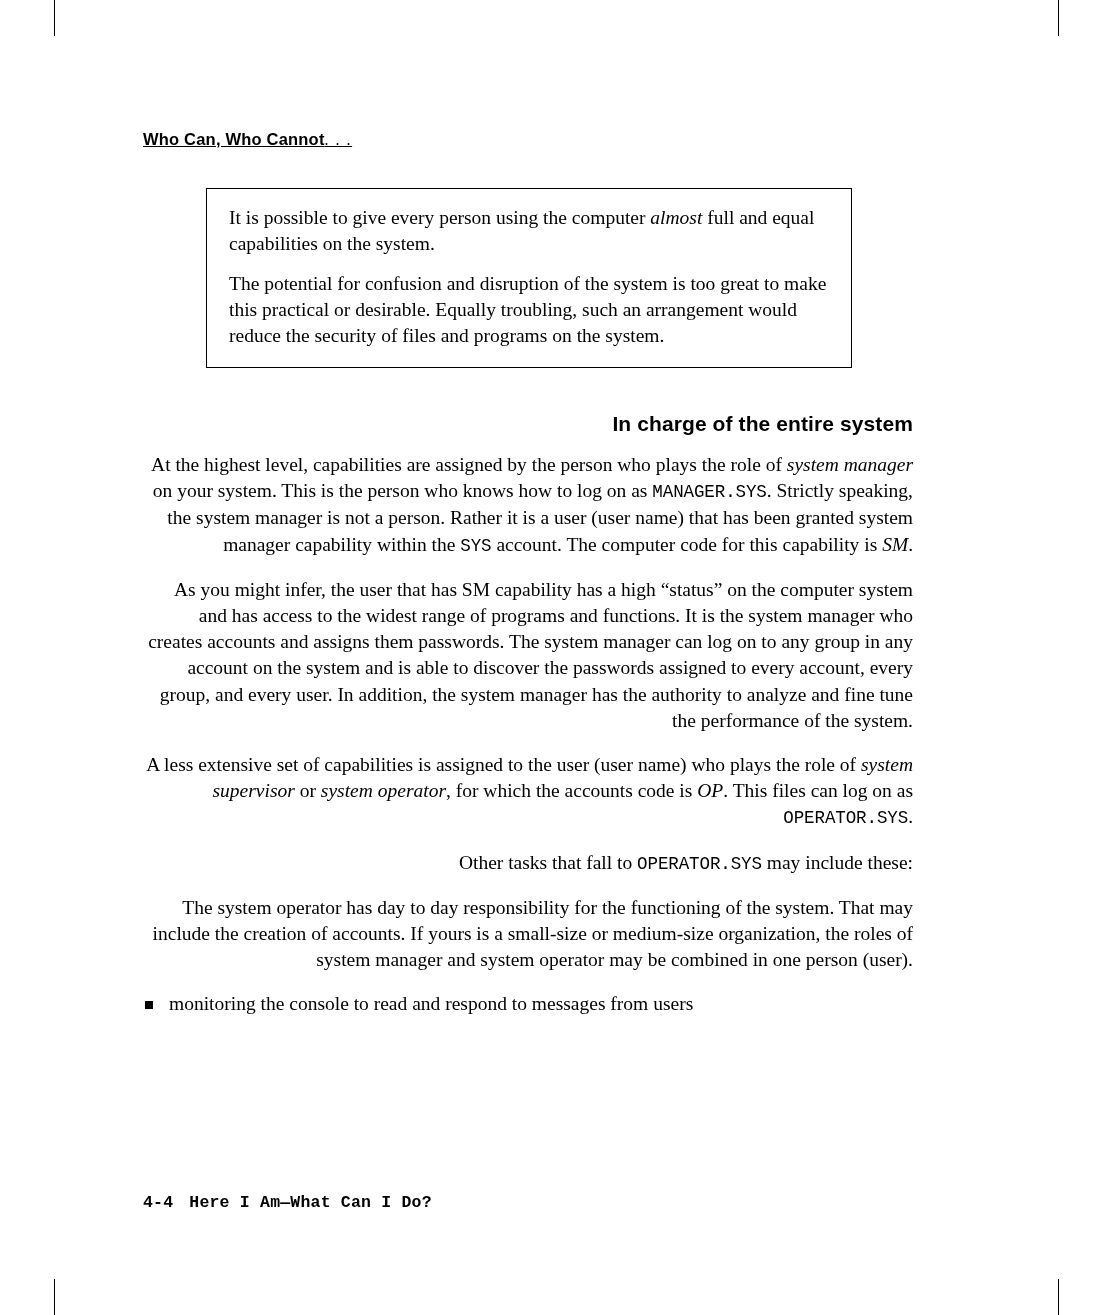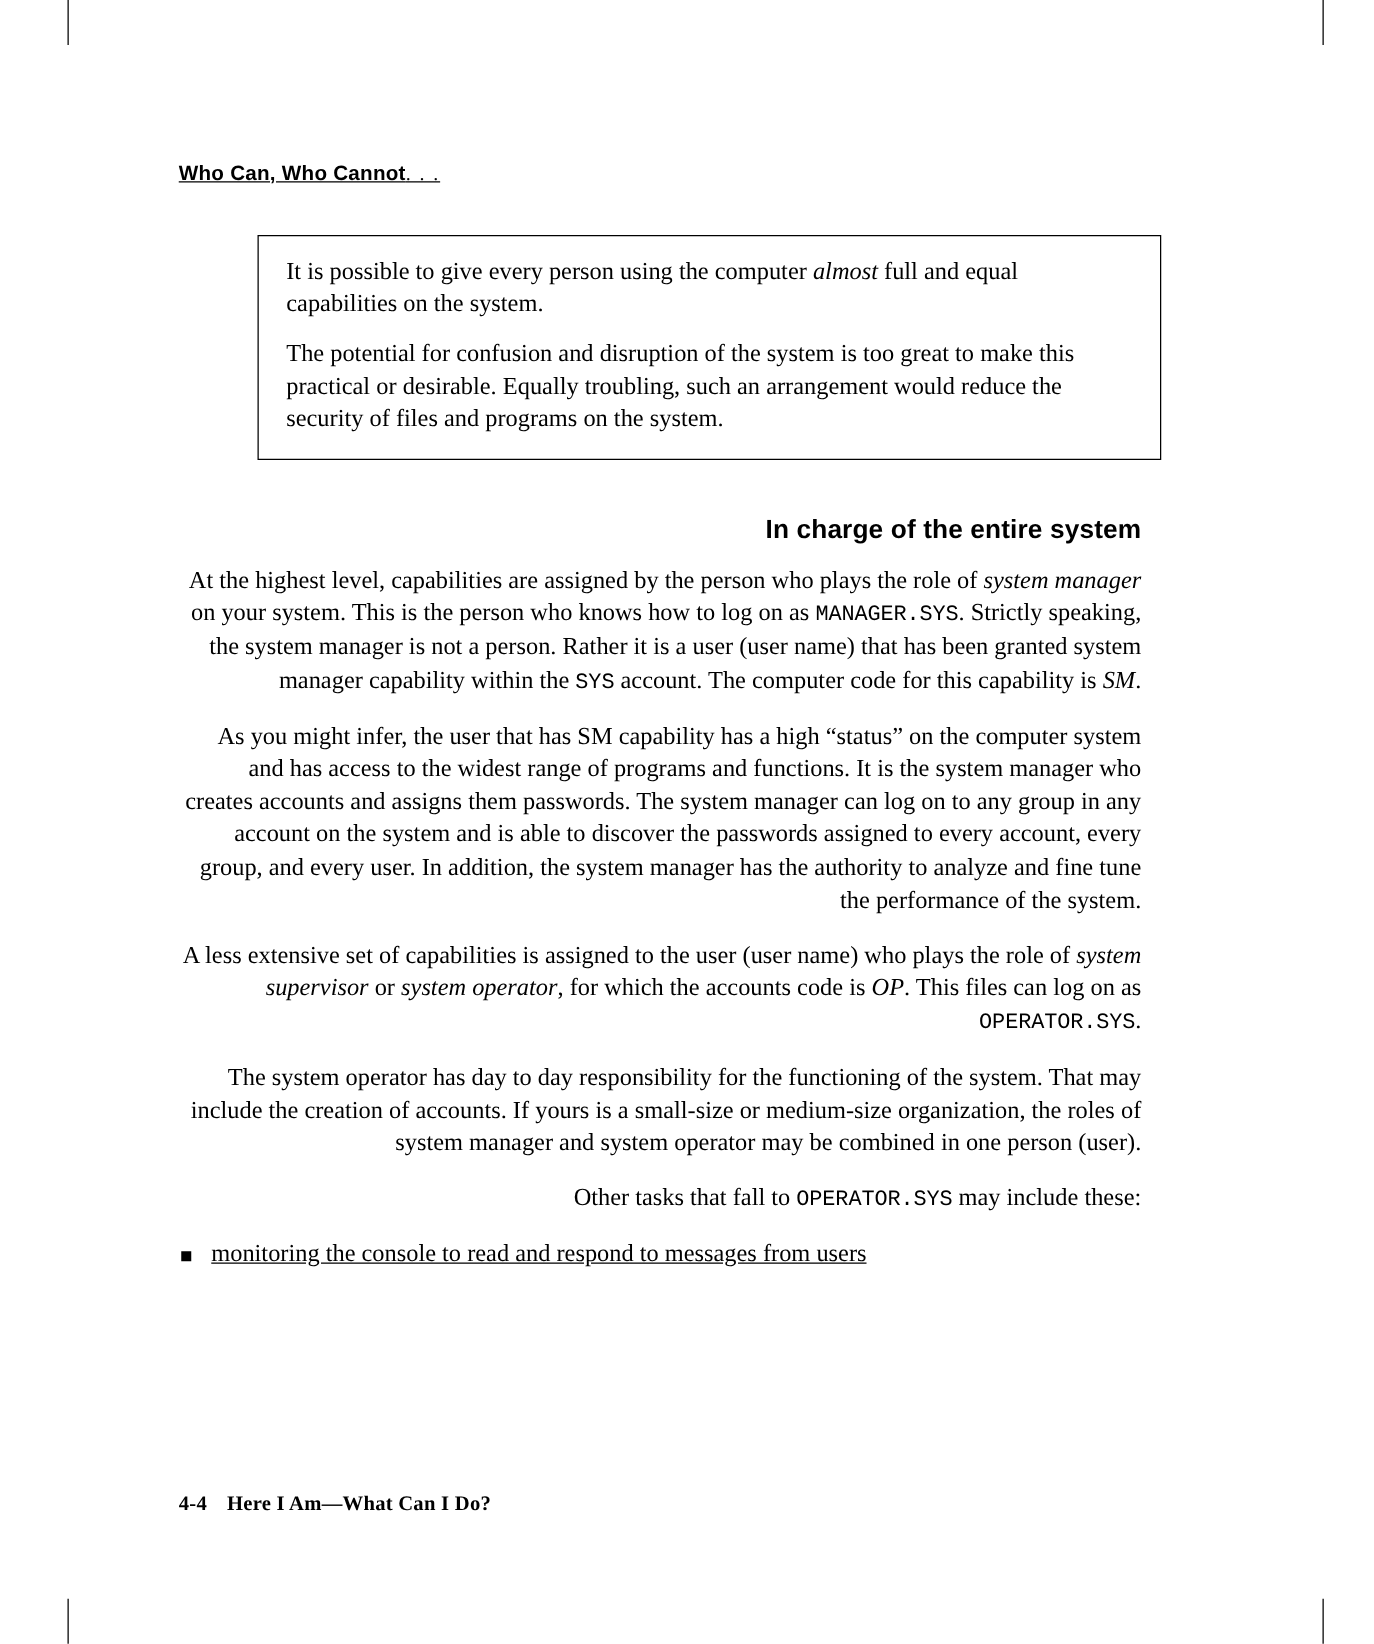--- a/index.html
+++ b/index.html
@@ -48,21 +48,21 @@
     font-weight: normal;
     font-family: "Liberation Serif", serif;
     font-size: 16px;
     letter-spacing: 1.5px;
   }
 
   .note-box {
     position: absolute;
     left: 206px;
     top: 188px;
-    width: 723px;
+    width: 646px;
     border: 1.5px solid #000;
     box-sizing: border-box;
     padding: 16px 22px 18px 22px;
   }
   .note-box p {
     margin: 0 0 14px 0;
     font-size: 19.5px;
     line-height: 26px;
     font-family: "Liberation Serif", serif;
   }
@@ -96,21 +96,20 @@
   .mono {
     font-family: "Liberation Mono", monospace;
     font-size: 17.5px;
     letter-spacing: -0.1px;
   }
 
   ul.bullets {
     list-style: none;
     margin: 0;
     padding: 0;
-    text-decoration: underline;
   }
   ul.bullets li {
     position: relative;
     padding-left: 26px;
     font-size: 19.5px;
     line-height: 26px;
     margin-bottom: 8px;
   }
   ul.bullets li .sq {
     position: absolute;
@@ -118,21 +117,21 @@
     top: 10px;
     width: 8px;
     height: 8px;
     background: #000;
   }
 
   .footer {
     position: absolute;
     left: 143px;
     top: 1193px;
-    font-family: Liberation Serif, serif;
+    font-family: Liberation Mono, monospace;
     font-weight: bold;
     font-size: 16.5px;
     letter-spacing: 0.2px;
     text-align: center;
   }
   .footer .pgnum { margin-right: 16px; }
 </style>
 </head>
 <body>
 
@@ -150,22 +149,22 @@
   <div class="note-box" id="note-box">
       <p><span>It is possible to give every person using the computer </span><i>almost</i><span> full and equal capabilities on the system.</span></p>
       <p><span>The potential for confusion and disruption of the system is too great to make this practical or desirable.  Equally troubling, such an arrangement would reduce the security of files and programs on the system.</span></p>
     </div>
 
   <div class="content" id="body-content">
       <h2 class="section-head">In charge of the entire system</h2>
       <p class="body"><span>At the highest level, capabilities are assigned by the person who plays the role of </span><i>system manager</i><span> on your system.  This is the person who knows how to log on as </span><span class="mono">MANAGER.SYS</span><span>. Strictly speaking, the system manager is not a person.  Rather it is a user (user name) that has been granted system manager capability within the </span><span class="mono">SYS</span><span> account.  The computer code for this capability is </span><i>SM</i><span>.</span></p>
       <p class="body"><span>As you might infer, the user that has SM capability has a high “status” on the computer system and has access to the widest range of programs and functions.  It is the system manager who creates accounts and assigns them passwords.  The system manager can log on to any group in any account on the system and is able to discover the passwords assigned to every account, every group, and every user.  In addition, the system manager has the authority to analyze and fine tune the performance of the system.</span></p>
       <p class="body"><span>A less extensive set of capabilities is assigned to the user (user name) who plays the role of </span><i>system supervisor</i><span> or </span><i>system operator</i><span>, for which the accounts code is </span><i>OP</i><span>. This files can log on as </span><span class="mono">OPERATOR.SYS</span><span>.</span></p>
+      <p class="body"><span>Other tasks that fall to </span><span class="mono">OPERATOR.SYS</span><span> may include these:</span></p>
       <p class="body"><span>The system operator has day to day responsibility for the functioning of the system.  That may include the creation of accounts.  If yours is a small-size or medium-size organization, the roles of system manager and system operator may be combined in one person (user).</span></p>
-      <p class="body"><span>Other tasks that fall to </span><span class="mono">OPERATOR.SYS</span><span> may include these:</span></p>
       <ul class="bullets">
         <li><span class="sq"></span><span>monitoring the console to read and respond to messages from users</span></li>
       </ul>
     </div>
 
   <div class="footer">
     <span class="pgnum">4-4</span><span>Here I Am—What Can I Do?</span>
   </div>
 
 </div>

